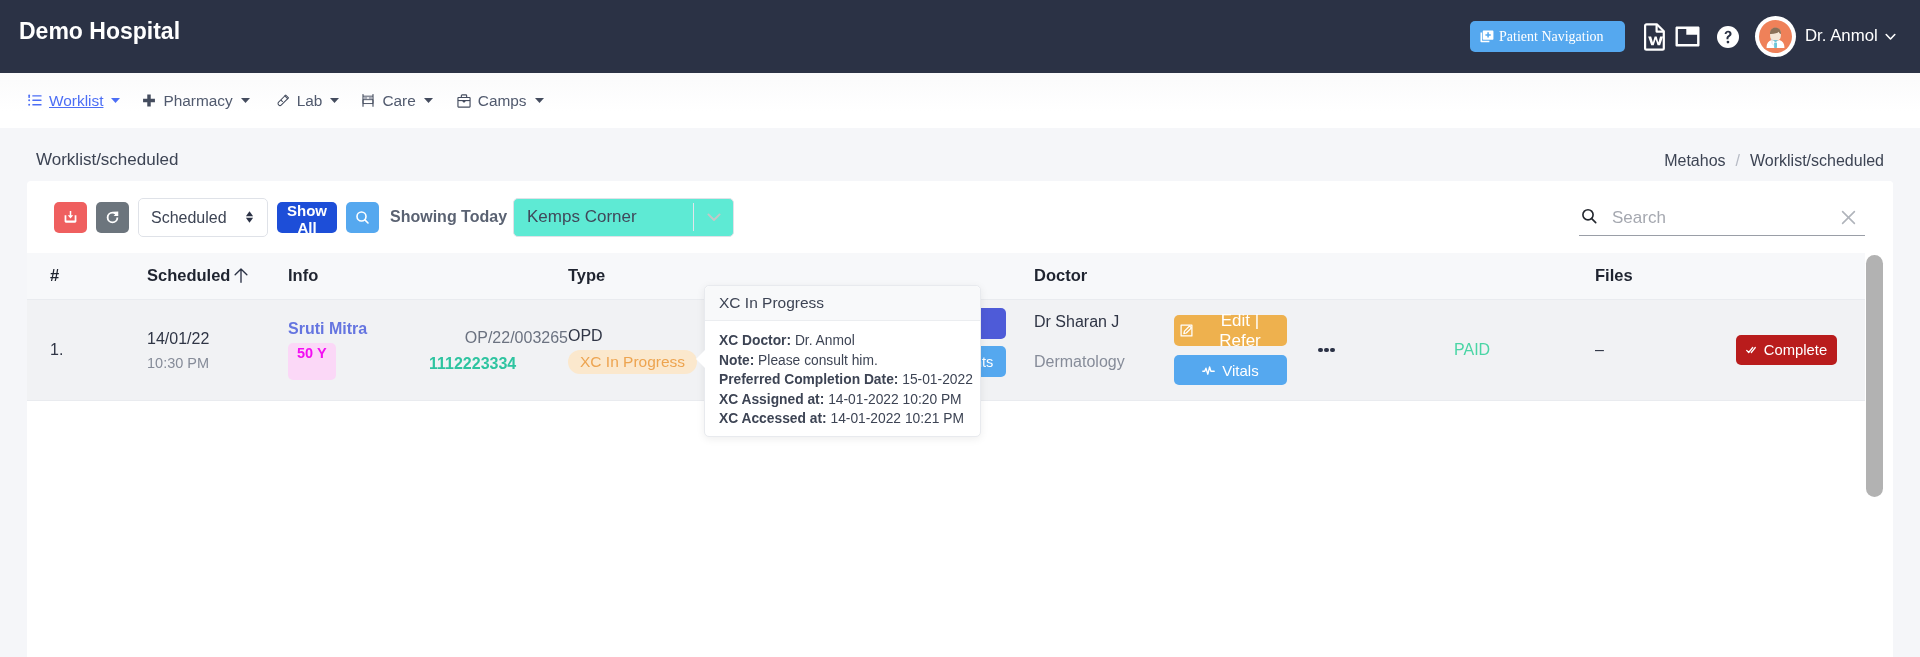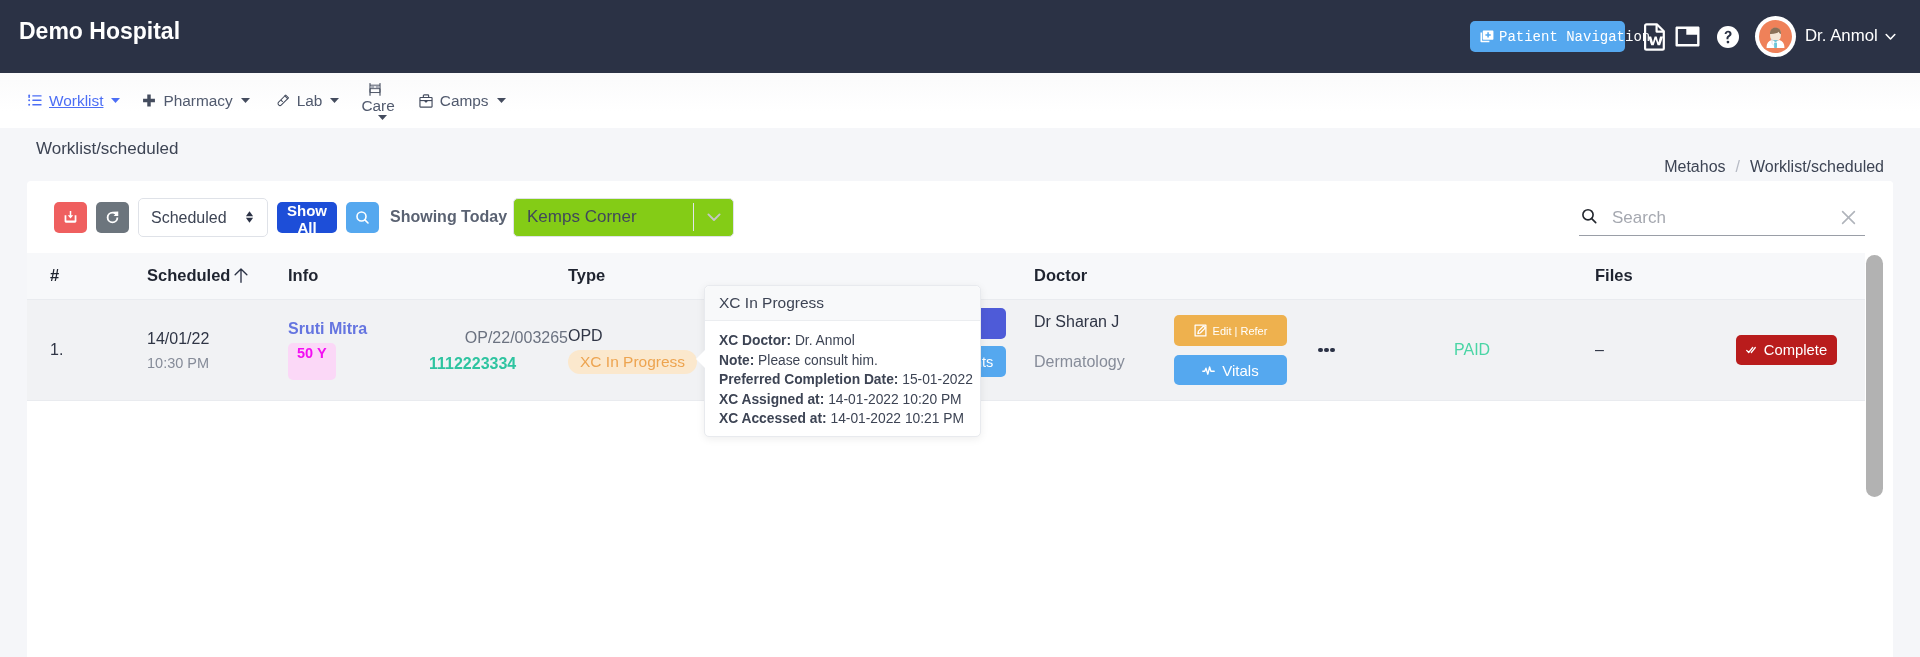--- a/index.html
+++ b/index.html
@@ -15,44 +15,44 @@
   
   .topbar {
     height:73px; background:#2b3245; display:flex; align-items:center;
     padding:0 0 0 19px; position:relative;
   }
   .brand { color:#fff; font-size:23px; font-weight:bold; letter-spacing:0px; position:relative; top:-5px; }
   .topright { position:absolute; left:1470px; top:0; height:73px; display:flex; align-items:center; }
   .pnav-btn {
     background:#55a8ef; color:#fff; border:none; border-radius:5px;
     height:31px; width:155px; padding:0 0 0 10px; display:flex; align-items:center; gap:5px;
-    font-size:14px; cursor:pointer; white-space:nowrap; font-family:Liberation Mono, monospace;
+    font-size:14px; cursor:pointer; white-space:nowrap; font-family:Liberation Serif, serif;
   }
   .ico-btn { height:42px; display:flex; align-items:center; justify-content:center; cursor:pointer; }
   .ico-w { width:20px; margin-left:19px; }
   .ico-f { width:26px; margin-left:10px; }
   .ico-q { width:23px; margin-left:16px; }
   .avatar-wrap { margin-left:16px; display:flex; align-items:center; cursor:pointer; }
   .avatar { width:41px; height:41px; border-radius:50%; background:#fff; display:flex; align-items:center; justify-content:center; }
   .uname { color:#fff; font-size:16.8px; margin-left:9px; position:relative; top:-1px;}
   .ucaret { margin-left:7px; }
 
   
   .navbar {
     height:55px; background:linear-gradient(#fafafb,#ffffff 70%); display:flex; align-items:center;
     padding-left:28px;
   }
   .navitem { display:flex; align-items:center; font-size:15.4px; color:#515a6e; cursor:pointer; white-space:nowrap; }
   .navitem .nico { margin-right:7px; width:14px; justify-content:center; display:flex; align-items:center; }
   .navitem.active { color:#4c6ef5; }
   .navitem .caret { margin-left:8px; }
-  #nv0 { margin-right:22px;text-decoration:underline; } #nv1 { margin-right:26px; } #nv2 { margin-right:22px; } #nv3 { margin-right:24px;flex-direction:column; }
-
-  
-  .crumbrow { height:53px; display:flex; align-items:center; padding:0 36px 11px 36px; }
+  #nv0 { margin-right:22px;text-decoration:underline; } #nv1 { margin-right:26px; } #nv2 { margin-right:22px; } #nv3 { margin-right:24px; }
+
+  
+  .crumbrow { height:53px; display:flex; align-items:flex-end; padding:0 36px 11px 36px; }
   .crumb-title { font-size:17px; color:#3d4454; }
   .crumb-right { margin-left:auto; font-size:16px; color:#3d4454; display:flex; gap:10px;margin-top:36px; }
   .crumb-sep { color:#b6bac4; }
 
   
   .card { margin:0 27px 0 27px; background:#fff; border-radius:4px; height:530px; position:relative; overflow:hidden; }
 
   
   .toolbar { display:flex; align-items:center; padding:0 0 0 27px; height:72px; position:relative; }
   .sq-btn { width:33px;height:31px;border:none;border-radius:5px;display:flex;align-items:center;justify-content:center;cursor:pointer;padding:0; }
@@ -64,21 +64,21 @@
     height:39px; width:130px; border:1px solid #dfe2e8; border-radius:5px; background:#fff;
     font-size:16px; color:#3d4454; padding:0 30px 0 12px; font-family:inherit;
     appearance:none; -webkit-appearance:none; cursor:pointer;
   }
   .sel-arrows { position:absolute; right:14px; top:50%; transform:translateY(-50%); pointer-events:none; }
   .showall {
     background:#1d4ed8; color:#fff; border:none; border-radius:5px; height:31px; width:60px;
     padding:0; font-size:15px; font-weight:bold; cursor:pointer; margin:0 9px 0 9px; font-family:inherit;
   }
   .showing-today { font-size:16px; font-weight:bold; color:#5a6272; margin:0 0 0 11px; white-space:nowrap; }
-  .loc-wrap { display:flex; align-items:center; height:39px; border:1px solid #dfe2e8; border-radius:5px; width:221px; background:#84cc16; cursor:pointer; margin-left:6px;justify-content:space-between; }
+  .loc-wrap { display:flex; align-items:center; height:39px; border:1px solid #dfe2e8; border-radius:5px; width:221px; background:#5eead4; cursor:pointer; margin-left:6px;justify-content:space-between; }
   .loc-text { font-size:17px; color:#40485a; padding-left:13px; flex:1; }
   .loc-div { width:1px; height:28px; background:#e2e5ea; }
   .loc-car { width:39px; display:flex; align-items:center; justify-content:center; }
 
   .searchbox { position:absolute; left:1552px; top:19px; width:297px; display:flex; align-items:center; border-bottom:1px solid #9a9ea7; height:36px; padding-right:19px; }
   .searchbox input { border:none; outline:none; flex:1; font-size:17px; font-family:inherit; color:#3d4454; background:transparent; padding:0 6px 0 14px; }
   .searchbox input::placeholder { color:#a5a8b0; }
 
   
   table { width:100%; border-collapse:collapse; table-layout:fixed; }
@@ -111,21 +111,21 @@
   .t-doc { font-size:16px; color:#2f3545; line-height:17px; }
   .t-dept { font-size:16px; color:#868c99; margin-top:23px; line-height:17px; }
   .t-paid { font-size:16px; color:#4ad5a5; }
   .t-dash { font-size:16px; color:#2f3545; }
   .dots3 { display:flex; gap:1.5px; }
   .dots3 i { width:4.5px;height:4.5px;border-radius:50%;background:#2b3245;display:block; }
 
   .btn-pill { border:none; border-radius:5px; color:#fff; display:flex; align-items:center; justify-content:center; gap:7px; cursor:pointer; font-family:inherit; }
   .b-reports { background:#4e5bd8; height:31px; width:114px; font-size:14.5px; margin-left:auto; }
   .b-appts   { background:#55a8ef; height:31px; width:114px; font-size:14.5px; margin-top:7px; margin-left:auto; }
-  .b-edit    { background:#eeb14e; height:31px; width:113px; font-size:11px; gap:6px; }
+  .b-edit    { background:#eeb14e; height:31px; width:113px; font-size:17px; gap:6px; }
   .b-vitals  { background:#55a8ef; height:30px; width:113px; font-size:15px; margin-top:9px; }
   .b-complete{ background:#b91c1c; height:30px; width:101px; font-size:14.8px; gap:6px; }
 
   
   .tooltip { position:absolute; left:677px; top:104px; width:277px; background:#fff; border:1px solid #e8eaee; border-radius:5px; box-shadow:0 2px 8px rgba(0,0,0,.07); z-index:30; }
   .tooltip:before { content:''; position:absolute; left:-9px; top:64px; border:9px solid transparent; border-right-color:#fff; border-left:0; }
   .tt-head { height:35px; display:flex; align-items:center; padding:0 0 0 14px; font-size:15.5px; color:#3d4454; border-bottom:1px solid #ebedf0; background:#f8f9fa; border-radius:5px 5px 0 0;}
   .tt-body { padding:10px 8px 7px 14px; font-size:13.8px; color:#3d4454; line-height:19.5px; white-space:nowrap; }
   .tt-body b { font-weight:bold; }
 

